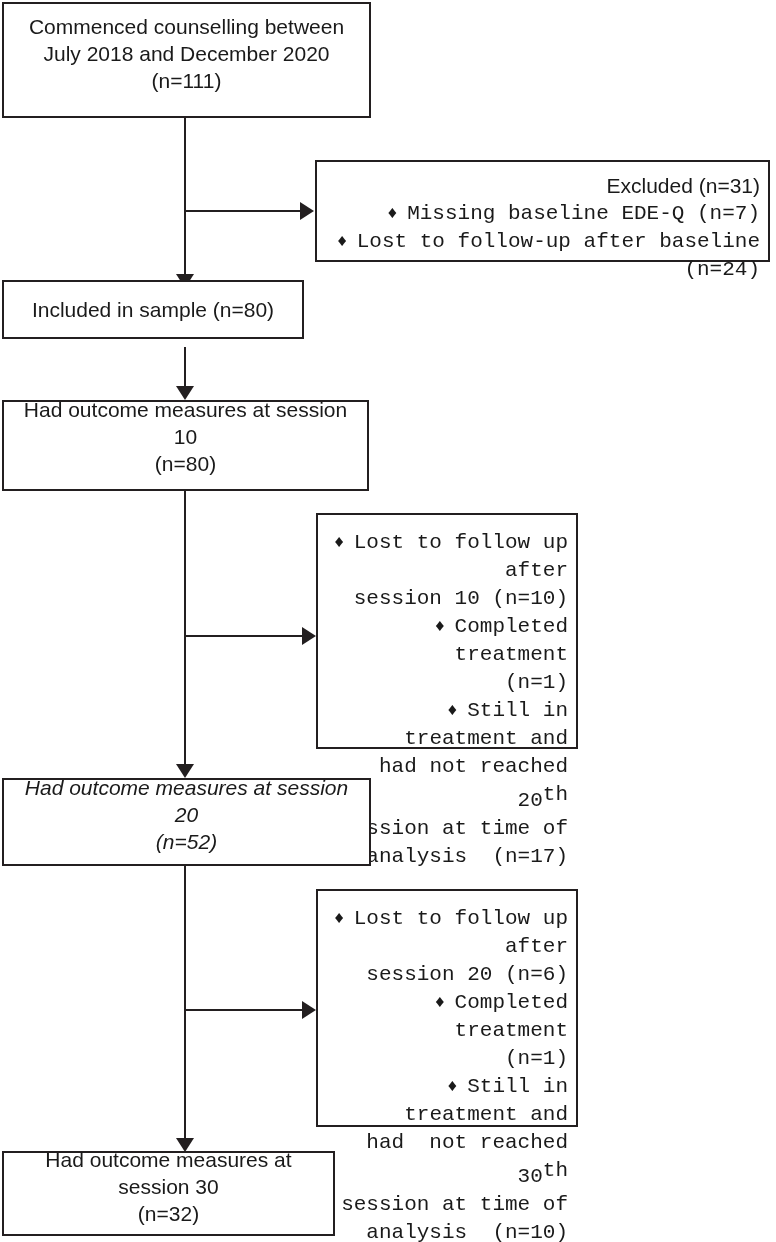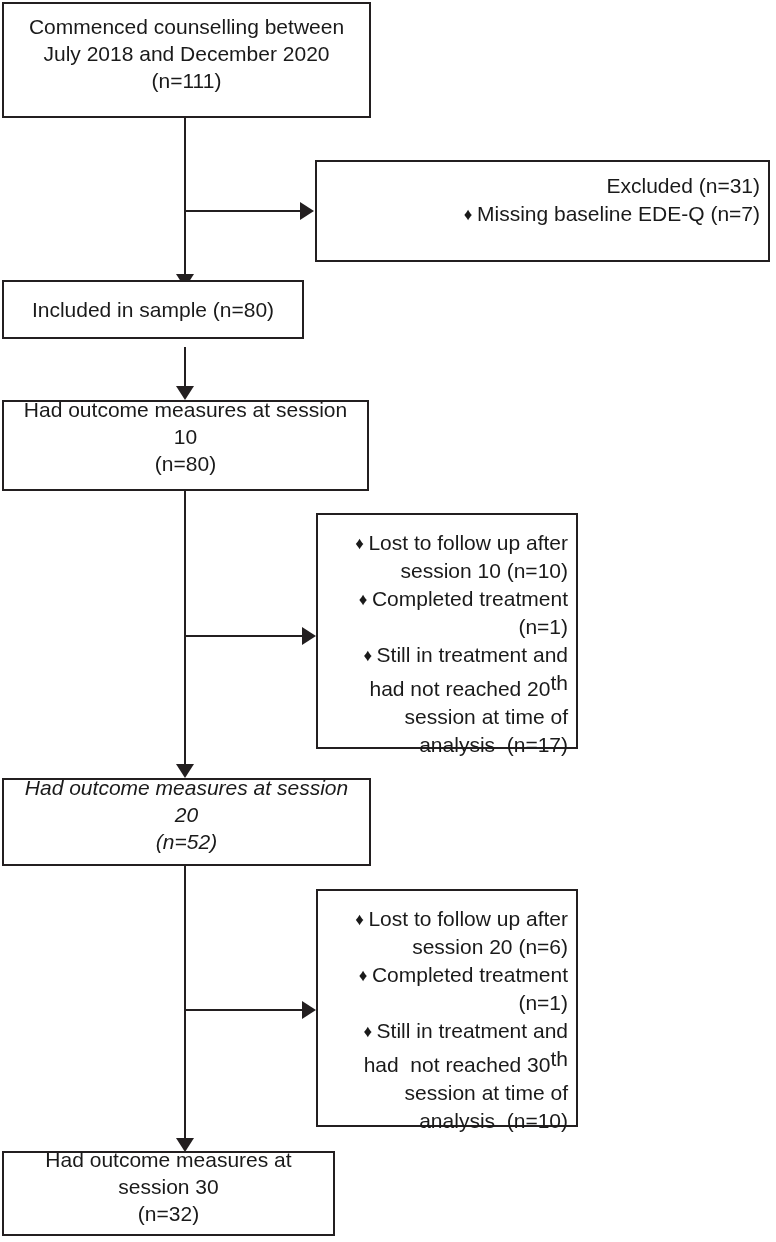--- a/index.html
+++ b/index.html
@@ -55,20 +55,21 @@
   .txt-list {
     font-size: 21px;
     line-height: 28px;
     white-space: pre-wrap;
   }
 
   
   .bullet-line {
     display: block;
     white-space: pre-wrap;
+    font-family: Liberation Mono, monospace;
   }
   .dia {
     font-size: 17px;
     vertical-align: 1px;
   }
   sup {
     font-size: 0.62em;
     vertical-align: super;
     line-height: 0;
   }
@@ -117,20 +118,21 @@
   <div class="vline" style="left:184px; top:118px; height:156px;"></div>
   <div class="arrow-down" style="left:176px; top:274px;"></div>
 
   <div class="hline" style="left:185px; top:210px; width:115px;"></div>
   <div class="arrow-right" style="left:300px; top:202px;"></div>
 
   <div class="box left-text" style="left:315px; top:160px; width:455px; height:102px;">
     <div class="box-inner pad-left">
       <span class="txt-list">Excluded (n=31)</span>
       <span class="bullet-line"><span class="dia">♦</span> <span class="txt-list">Missing baseline EDE-Q (n=7)</span></span>
+      <span class="bullet-line"><span class="dia">♦</span> <span class="txt-list">Lost to follow-up after baseline (n=24)</span></span>
     </div>
   </div>
 
   <div class="box center-text" style="left:2px; top:280px; width:302px; height:59px;">
     <div class="box-inner">
       <span class="txt">Included in sample (n=80)</span>
     </div>
   </div>
 
   <div class="vline" style="left:184px; top:347px; height:39px;"></div>

